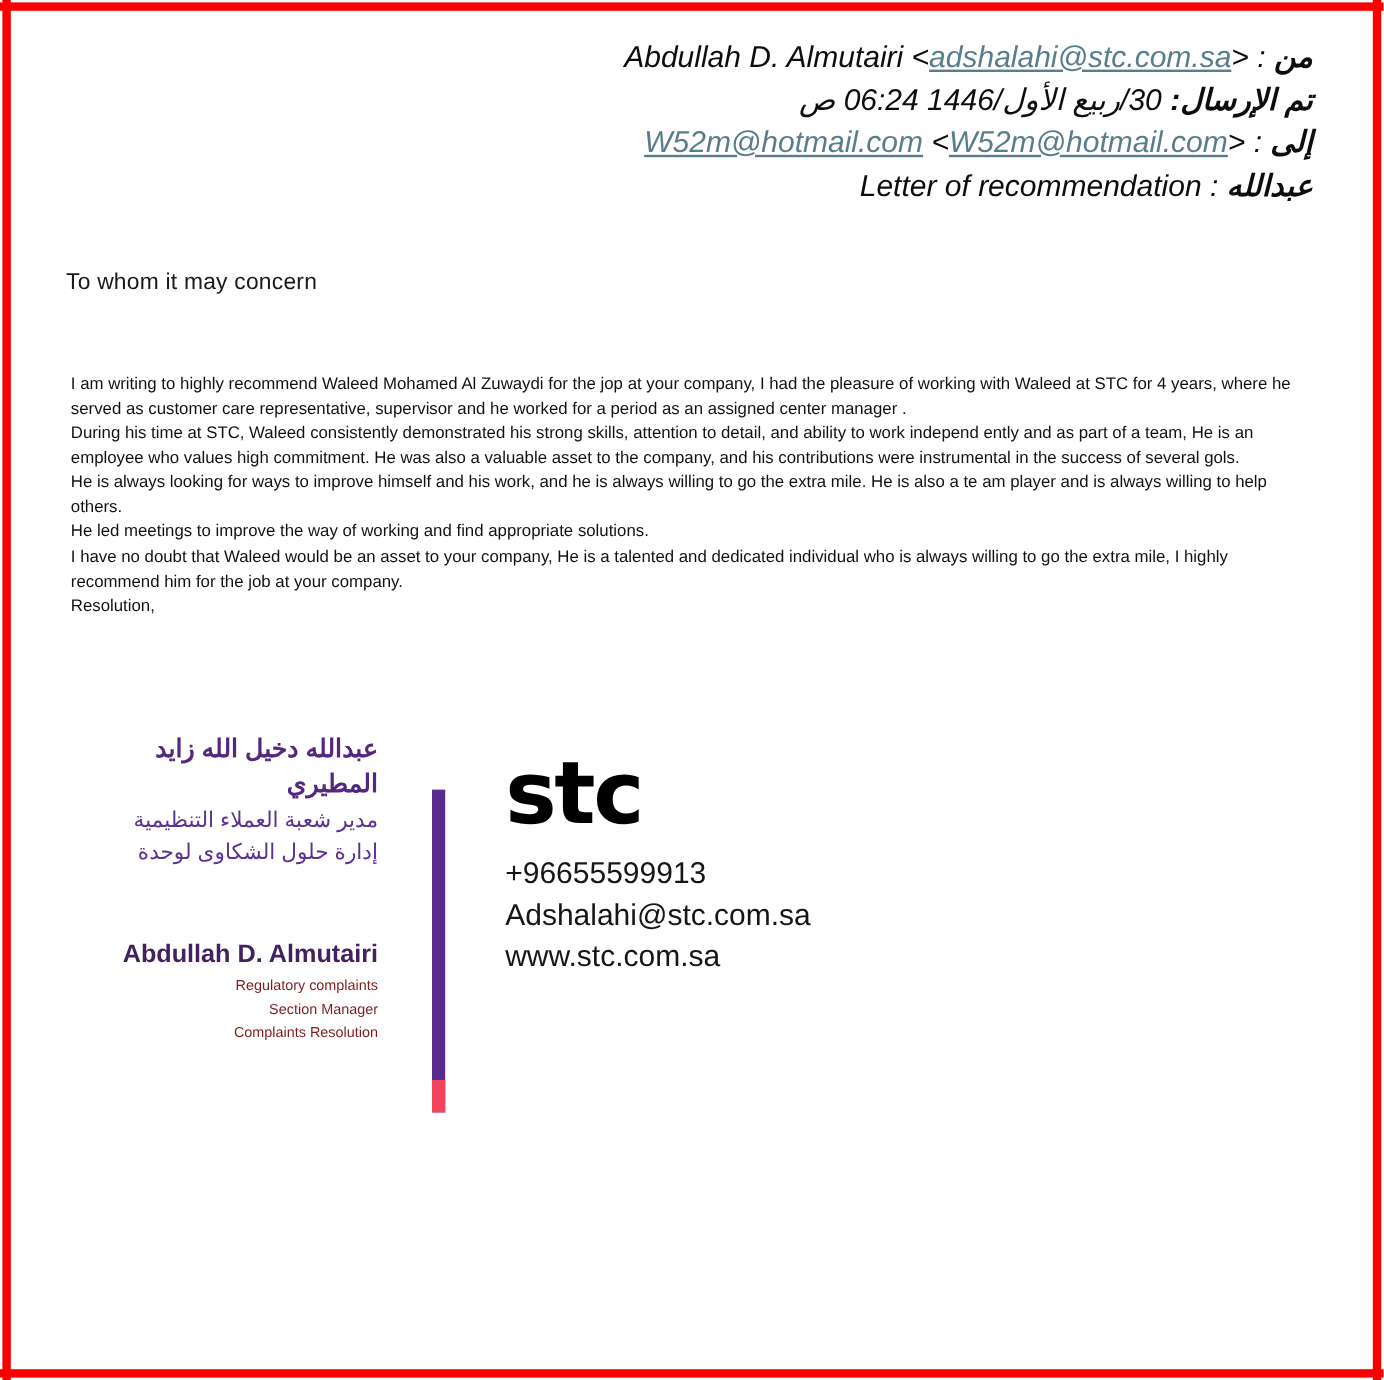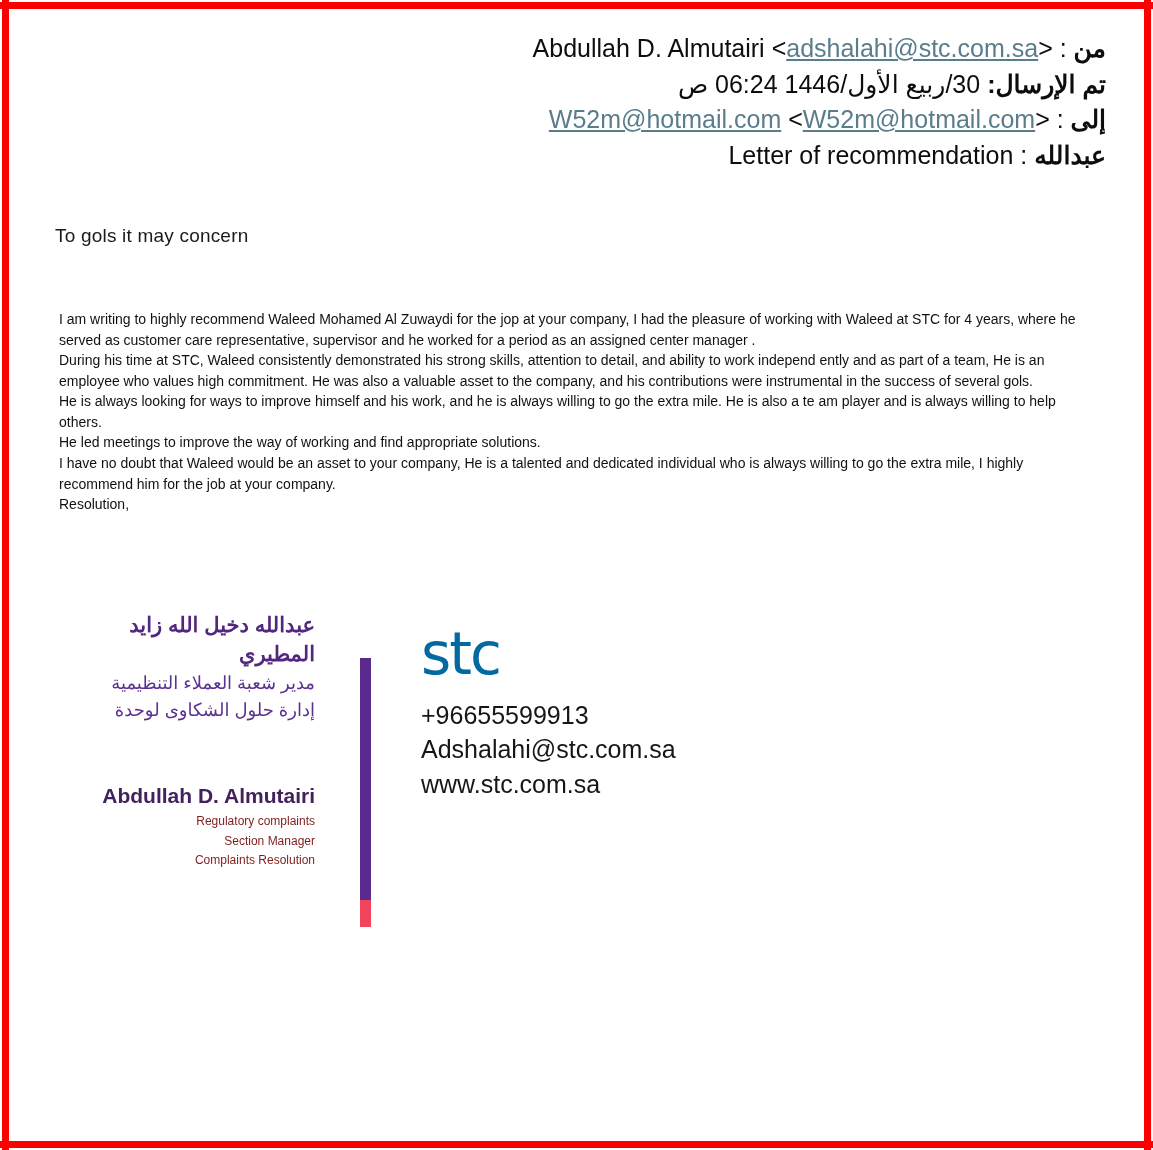--- a/index.html
+++ b/index.html
@@ -34,23 +34,24 @@
     position: absolute;
     left: 9px;
     top: 9px;
     right: 9px;
     bottom: 9px;
     overflow: hidden;
   }
 
   
   .mail-header {
-    padding: 22px 38px 0 0;
+    padding: 22px 50px 0 0;
     text-align: right;
     direction: rtl;
+    font-style: italic;
   }
   .hdr-line {
     font-size: 25px;
     line-height: 1.42;
     color: #0d0d0d;
     white-space: nowrap;
     text-align: right;
   }
   .hdr-label {
     font-weight: bold;
@@ -143,23 +144,23 @@
     background: #f2445c;
   }
 
   
   .sig-right {
     position: absolute;
     left: 412px;
     top: 16px;
   }
   .stc-logo {
-    font-size: 58px;
-    font-weight: normal;
-    color: #0369a1;
+    font-size: 72px;
+    font-weight: bold;
+    color: #000000;
     line-height: 0.95;
     letter-spacing: -2px;
     font-family: "DejaVu Sans", sans-serif;
   }
   .contact-line {
     font-size: 25px;
     color: #161616;
     line-height: 1.38;
     font-family: "Liberation Sans", sans-serif;
   }
@@ -193,21 +194,21 @@
         <span class="hdr-label">إلى</span><span> : </span><span class="ltr hdr-link">W52m@hotmail.com</span><span class="ltr">&nbsp;</span><span class="ltr">&lt;</span><span class="ltr hdr-link">W52m@hotmail.com</span><span class="ltr">&gt;</span>
       </div>
 
       <div class="hdr-line">
         <span class="hdr-label">عبدالله</span><span> : </span><span class="ltr">Letter of recommendation</span>
       </div>
 
     </div>
 
     <div class="salutation">
-      <span>To gols it may concern</span>
+      <span>To whom it may concern</span>
     </div>
 
     <div class="body-block">
       <p>I am writing to highly recommend Waleed Mohamed Al Zuwaydi for the jop at your company, I had the pleasure of working with Waleed at STC for 4 years, where he served as customer care representative, supervisor and he worked for a period  as an assigned center manager .</p>
       <p>During his time at STC, Waleed consistently demonstrated his strong skills, attention to detail, and ability to work independ ently and as part of a team, He is an employee who values high commitment. He was also a valuable asset to the company, and his contributions were instrumental in the success of several gols.</p>
       <p>He is always looking for ways to improve himself and his work, and he is always willing to go the extra mile. He is also a te am player and is always willing to help others.</p>
       <p>He led meetings to improve the way of working and find appropriate solutions.</p>
       <p>I have no doubt that Waleed would be an asset to your company, He is a talented and  dedicated individual who is always willing to go the extra mile, I highly recommend him for the job at your company.</p>
       <p>Resolution,</p>
     </div>

